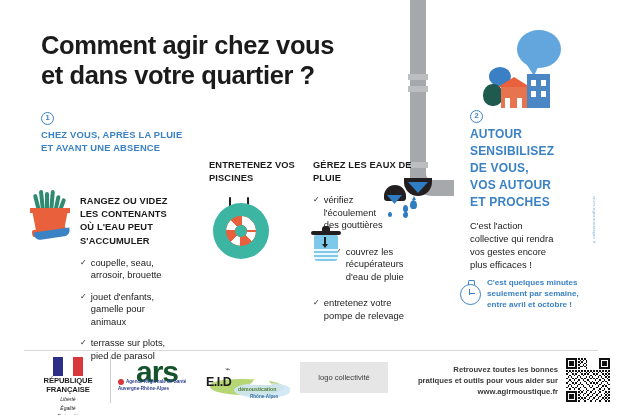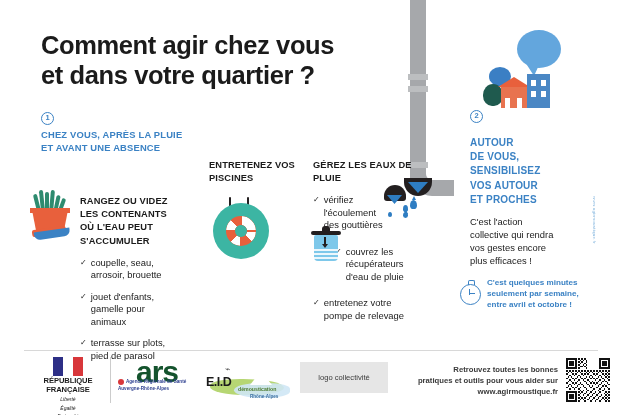--- a/index.html
+++ b/index.html
@@ -99,21 +99,21 @@
   .barrel .lid{position:absolute;left:0;top:5px;width:30px;height:3.5px;background:#231f20;border-radius:2px;}
   .barrel .knob{position:absolute;left:11px;top:0px;width:8px;height:6px;background:#231f20;border-radius:3px 3px 0 0;}
   .barrel .bd{position:absolute;left:3px;top:9px;width:24px;height:26px;background:#7ec8ea;border-radius:2px 2px 4px 4px;}
   .barrel .stripe{position:absolute;left:3px;width:24px;height:1.6px;background:#ffffff;opacity:.85;}
   .barrel .arrow{position:absolute;left:13px;top:11px;width:1.6px;height:8px;background:#231f20;}
   .barrel .arrow::after{content:"";position:absolute;left:-2.2px;top:7px;
     border-left:3px solid transparent;border-right:3px solid transparent;border-top:4px solid #231f20;}
 
   
   .sec2{position:absolute;left:470px;top:104px;width:92px;}
-  .sec2 .hd{margin-top:13px;color:#3b82c4;font-size:10px;font-weight:bold;
+  .sec2 .hd{margin-top:3px;color:#3b82c4;font-size:12px;font-weight:bold;
     line-height:1.42;letter-spacing:0.18px;}
   .sec2 .body{margin-top:9px;font-size:9.4px;line-height:1.38;color:#1b1b1b;}
 
   .scene{position:absolute;left:480px;top:30px;width:85px;height:78px;}
   .bub-big{position:absolute;left:37px;top:0;width:44px;height:38px;background:#63a6dd;border-radius:50%;}
   .bub-big::after{content:"";position:absolute;left:10px;bottom:-8px;width:0;height:0;
     border-left:7px solid transparent;border-right:5px solid transparent;border-top:11px solid #63a6dd;}
   .bub-sm{position:absolute;left:9px;top:37px;width:22px;height:19px;background:#3b7fc4;border-radius:50%;}
   .bub-sm::after{content:"";position:absolute;left:4px;bottom:-5px;width:0;height:0;
     border-left:4px solid transparent;border-right:4px solid transparent;border-top:7px solid #3b7fc4;}
@@ -304,22 +304,22 @@
       <div class="w" style="left:14px;top:6px;"></div>
       <div class="w" style="left:4px;top:17px;"></div>
       <div class="w" style="left:14px;top:17px;"></div>
     </div>
   </div>
 
   <div class="sec2">
     <span class="badge">2</span>
     <div class="hd">
       <div>AUTOUR</div>
+      <div>SENSIBILISEZ</div>
       <div>DE VOUS,</div>
-      <div>SENSIBILISEZ</div>
       <div>VOS AUTOUR</div>
       <div>ET PROCHES</div>
     </div>
     <div class="body">C'est l'action collective qui rendra vos gestes encore plus efficaces !</div>
   </div>
 
   <div class="note">
     <div class="watch">
       <div class="stem"></div>
         <div class="face"></div>

